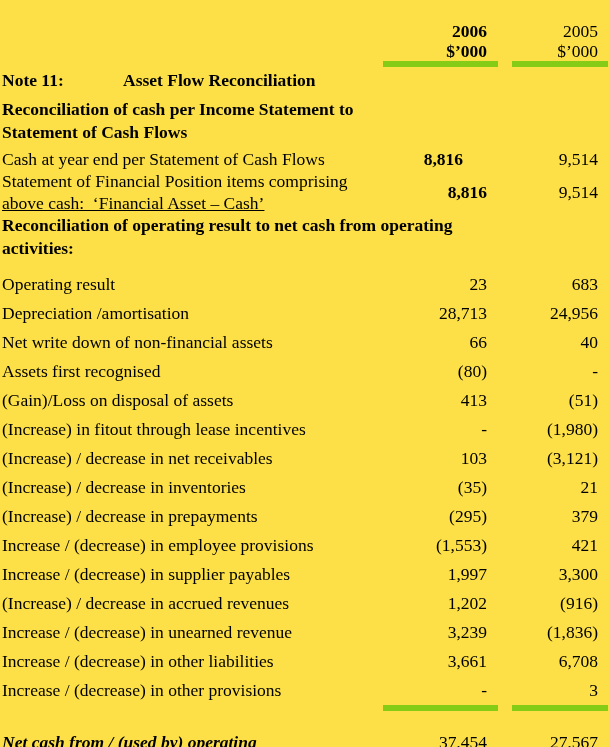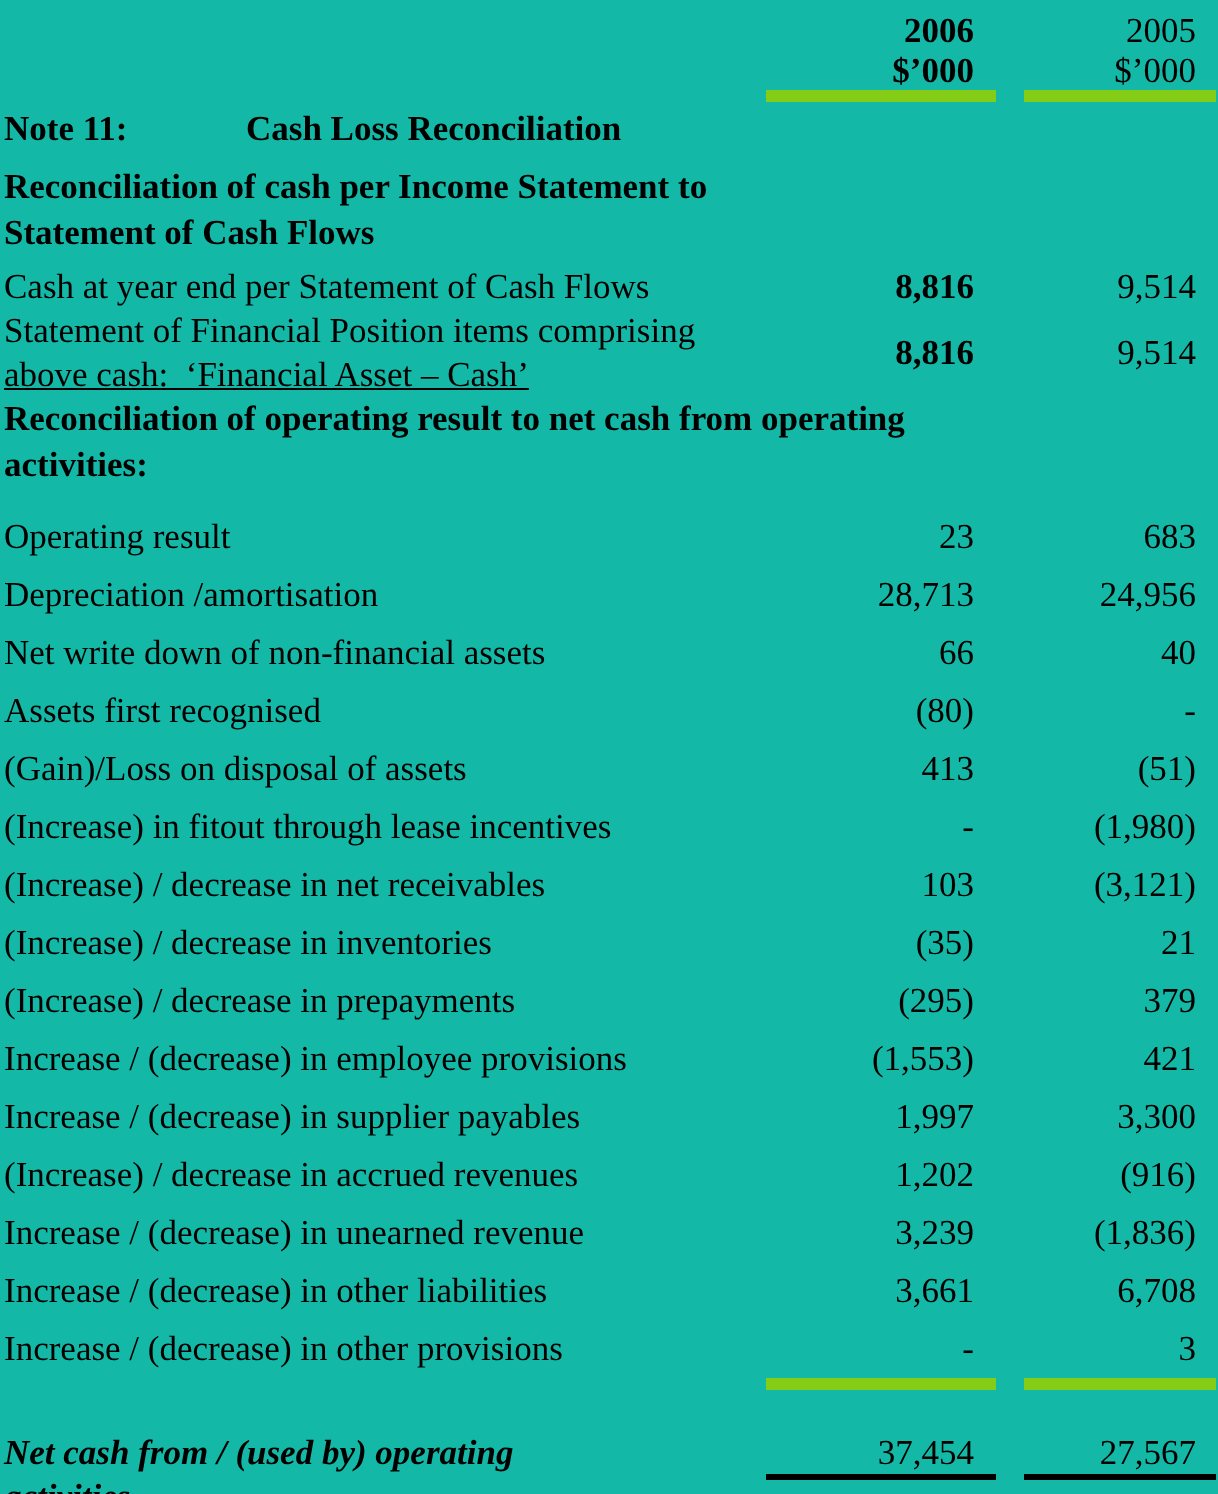--- a/index.html
+++ b/index.html
@@ -1,42 +1,42 @@
 <!DOCTYPE html>
 <html><head>
 <meta charset="utf-8">
 <style>
   html, body { margin: 0; padding: 0; background: #ffffff; }
   .page {
     width: 609px;
     height: 747px;
-    background: #14b8a6;
+    background: #fde047;
     color: #000000;
     font-family: "Liberation Serif", "DejaVu Serif", serif;
     font-size: 17.5px;
     line-height: 22px;
     box-sizing: border-box;
-    padding-top: 5px;
+    padding-top: 21px;
     overflow: hidden;
   }
   .row { display: flex; align-items: baseline; }
   .row-bottom { align-items: center; }
   .lbl { flex: 1 1 auto; padding-left: 2px; min-width: 0; }
   .c1 { flex: none; width: 115px; text-align: right; padding-right: 11px; box-sizing: border-box; }
   .c2 { flex: none; width: 96px; margin-left: 14px; margin-right: 1px; text-align: right; padding-right: 10px; box-sizing: border-box; }
   .bold { font-weight: bold; }
   .bolditalic { font-weight: bold; font-style: italic; }
   .u-thin  { border-bottom: 6px solid #84cc16; }
   .u-thick { border-bottom: 3px solid #000; }
   .hdr { line-height: 20px; }
   .note-line { margin-top: 2px; font-weight: bold; line-height: 22px; }
   .note-label { display: inline-block; width: 121px; padding-left: 2px; }
   .sec-heading { font-weight: bold; line-height: 23px; padding-left: 2px; }
   .sec-heading.first { margin-top: 7px; }
-  .cash-row-a { margin-top: 4px; }
+  .cash-row-a { margin-top: 4px; gap: 24px; }
   .body-rows { margin-top: 10px; }
   .body-row { line-height: 29px; }
   .total-row { margin-top: 20px; line-height: 22px; }
   .pre { white-space: pre-wrap; text-decoration: underline; }
   .val-col { display: flex; flex-direction: column; justify-content: flex-end; }
 </style>
 </head>
 <body>
 
 <div class="page">
@@ -47,21 +47,21 @@
     <div class="c2">2005</div>
   </div>
 
   <div class="row hdr">
     <div class="lbl"></div>
     <div class="c1 bold u-thin">$’000</div>
     <div class="c2 u-thin">$’000</div>
   </div>
 
   <div class="note-line">
-    <span class="note-label">Note 11:</span><span>Cash Loss Reconciliation</span>
+    <span class="note-label">Note 11:</span><span>Asset Flow Reconciliation</span>
   </div>
 
   <div class="sec-heading first">
     <div>Reconciliation of cash per Income Statement to</div>
     <div>Statement of Cash Flows</div>
   </div>
 
   <div class="row cash-row-a">
     <div class="lbl">Cash at year end per Statement of Cash Flows</div>
     <div class="c1 bold">8,816</div>

